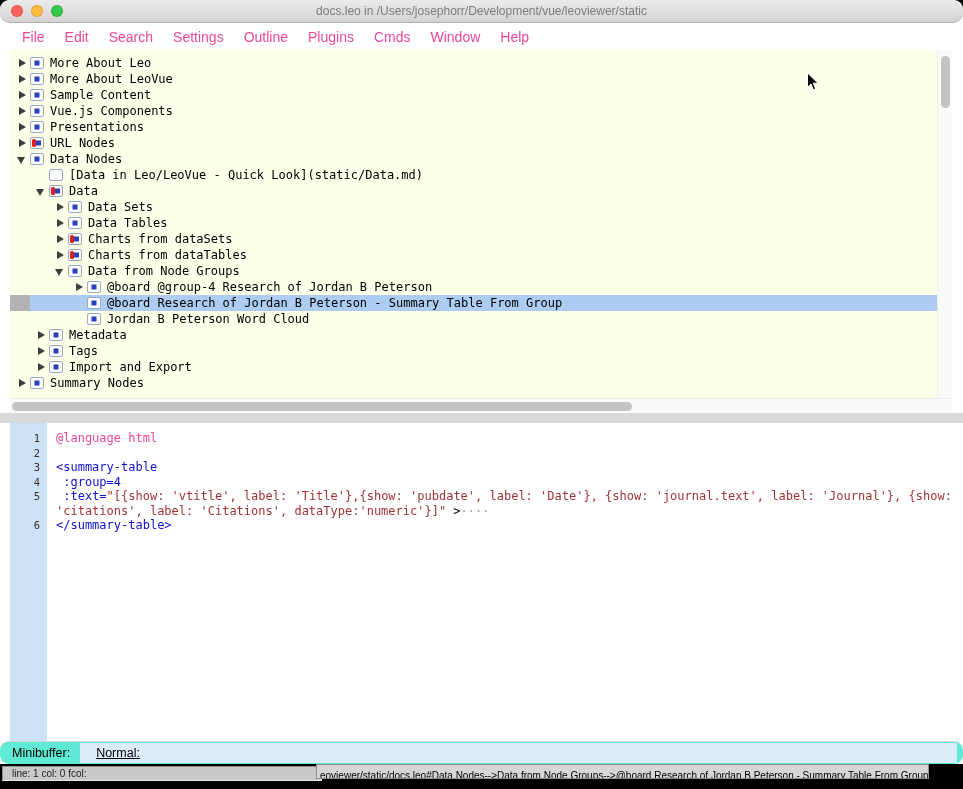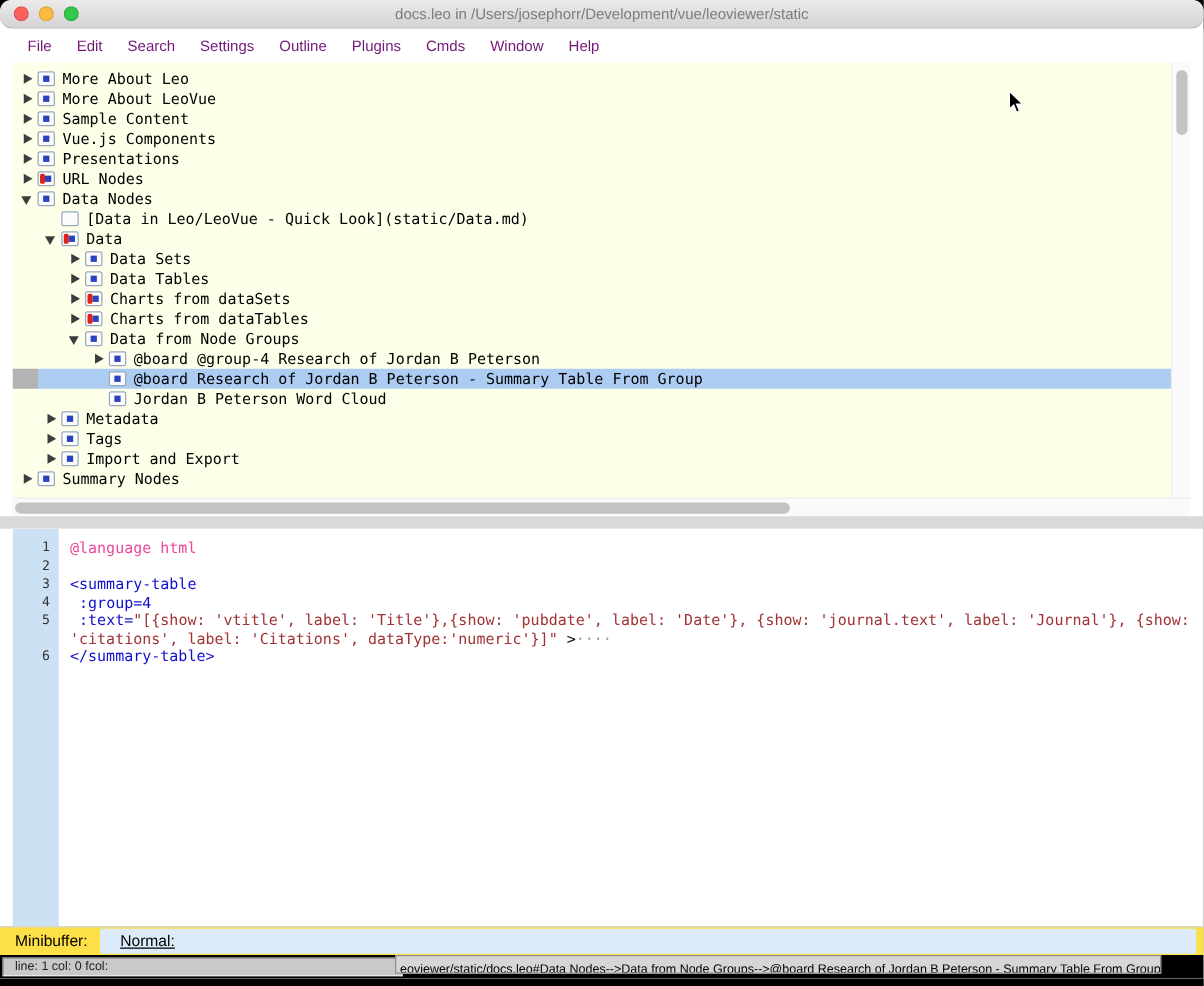--- a/index.html
+++ b/index.html
@@ -5,21 +5,21 @@
   * { margin:0; padding:0; box-sizing:border-box; }
   html,body { width:963px; height:789px; }
   body { background:#000; position:relative; overflow:hidden; font-family:"Liberation Sans", sans-serif; }
   .window { position:absolute; left:0; top:0; width:963px; height:783px; background:#fff; border-radius:9px 9px 0 0; overflow:hidden; display:flex; flex-direction:column; }
   .titlebar { height:23px; flex:none; background:linear-gradient(#eceaea,#d4d2d2); border-bottom:1px solid #b0aeae; position:relative; display:flex; align-items:center; justify-content:center;border-radius:10px; }
   .traffic { position:absolute; left:11px; top:5px; display:flex; gap:8px; }
   .light { width:12px; height:12px; border-radius:50%; border:1px solid rgba(0,0,0,.12); }
   .light.red{background:#fc615d} .light.yellow{background:#fdbc40} .light.green{background:#34c84a}
   .title-text { font-size:12px; color:#7d7d7d; }
   .menubar { height:27px; flex:none; background:#fff; display:flex; align-items:center; padding-left:12px; }
-  .menu-item { padding:0 10px; font-size:12px; color:#701a75; }
+  .menu-item { padding:0 10px; font-size:14px; color:#ec4899; }
   .main { flex:1; position:relative; background:#fff; }
   .tree-pane { position:absolute; left:10px; top:0; width:927px; height:447px; background:#feffe9; overflow:hidden; padding-top:5px; }
   .tree-row { height:16px; display:flex; align-items:center; font:12px "DejaVu Sans Mono", monospace; white-space:pre; }
   .tree-row.selected { background:linear-gradient(to right,#b3b3b3 0,#b3b3b3 20px,#accdf1 20px); }
   .indent{flex:none; height:1px;}
   .arrow{width:16px; height:16px; flex:none; position:relative;}
   .arrow.right::after{content:''; position:absolute; left:5px; top:4px; border-left:7px solid #3d3d3d; border-top:4.5px solid transparent; border-bottom:4.5px solid transparent;}
   .arrow.down::after{content:''; position:absolute; left:3px; top:6px; border-top:7px solid #3d3d3d; border-left:4.5px solid transparent; border-right:4.5px solid transparent;}
   .nicon{width:14px; height:12px; flex:none; margin-right:6px; background:#fcfcfc; border:1px solid #98a8c0; border-radius:2px; position:relative;}
   .ndot{position:absolute; left:50%; top:50%; transform:translate(-50%,-50%); width:5px; height:5px; background:#2a41c0;}
@@ -31,21 +31,21 @@
   .hscroll{position:absolute; left:10px; top:348px; width:942px; height:15px; background:#fafafa; border-top:1px solid #ededed;}
   .hthumb{position:absolute; left:2px; top:3px; width:620px; height:9px; background:#c3c3c3; border-radius:4.5px;}
   .splitter{position:absolute; left:0; top:363px; width:963px; height:10px; background:#d9d9d9;}
   .body-pane{position:absolute; left:10px; top:373px; width:947px; height:318px; background:#fff; overflow:hidden;}
   .gutter-bg{position:absolute; left:0; top:0; width:37px; height:100%; background:#cde1f5;}
   .code-lines{position:relative; padding-top:8px;}
   .code-row{display:flex; align-items:flex-start;}
   .lnum{width:37px; flex:none; text-align:right; padding-right:7px; font:10.5px/14.5px "DejaVu Sans Mono", monospace; color:#333;}
   .ltext{flex:1; white-space:pre-wrap; overflow-wrap:break-word; padding-left:9px; padding-right:2px; font:12px/14.5px "DejaVu Sans Mono", monospace; color:#000; min-height:14.5px;}
   .c-green{color:#ec4899} .c-blue{color:#1010cf} .c-red{color:#a03434} .c-gray{color:#9a9a9a} .c-black{color:#000}
-  .minibuffer{position:absolute; left:0; top:691px; width:963px; height:23px; background:#fde047; border-top:1px solid #d4d4d4; display:flex; align-items:stretch;}
+  .minibuffer{position:absolute; left:0; top:691px; width:963px; height:23px; background:#5eead4; border-top:1px solid #d4d4d4; display:flex; align-items:stretch;border-radius:9px;}
   .mb-label{display:flex; align-items:center; padding:0 10px 0 12px; font-size:12.5px; color:#000;}
   .mb-field{flex:1; background:#dcebfa; display:flex; align-items:center; padding-left:16px; margin:1px 6px 1px 0; font-size:12.5px; color:#000;text-decoration:underline;}
   .statusbar{position:absolute; left:0; top:714px; width:963px; height:19px; background:#000;}
   .st-left{position:absolute; left:2px; top:2px; width:320px; height:15px; background:#c9c9c9; border:1px solid #8e8e8e; border-bottom-color:#e8e8e8; border-right-color:#e8e8e8; font-size:10px; line-height:13px; padding-left:9px; color:#222; overflow:hidden; white-space:nowrap;}
   .st-right{position:absolute; left:316px; top:0; width:613px; height:15px; background:#d6d6d6; border:1px solid #8e8e8e; font-size:10px; line-height:13px; padding:4px 3px; color:#000; white-space:nowrap; overflow:hidden;}
   .cursor{position:absolute; left:806px; top:72px; z-index:50;}
 </style>
 </head>
 <body>
 

